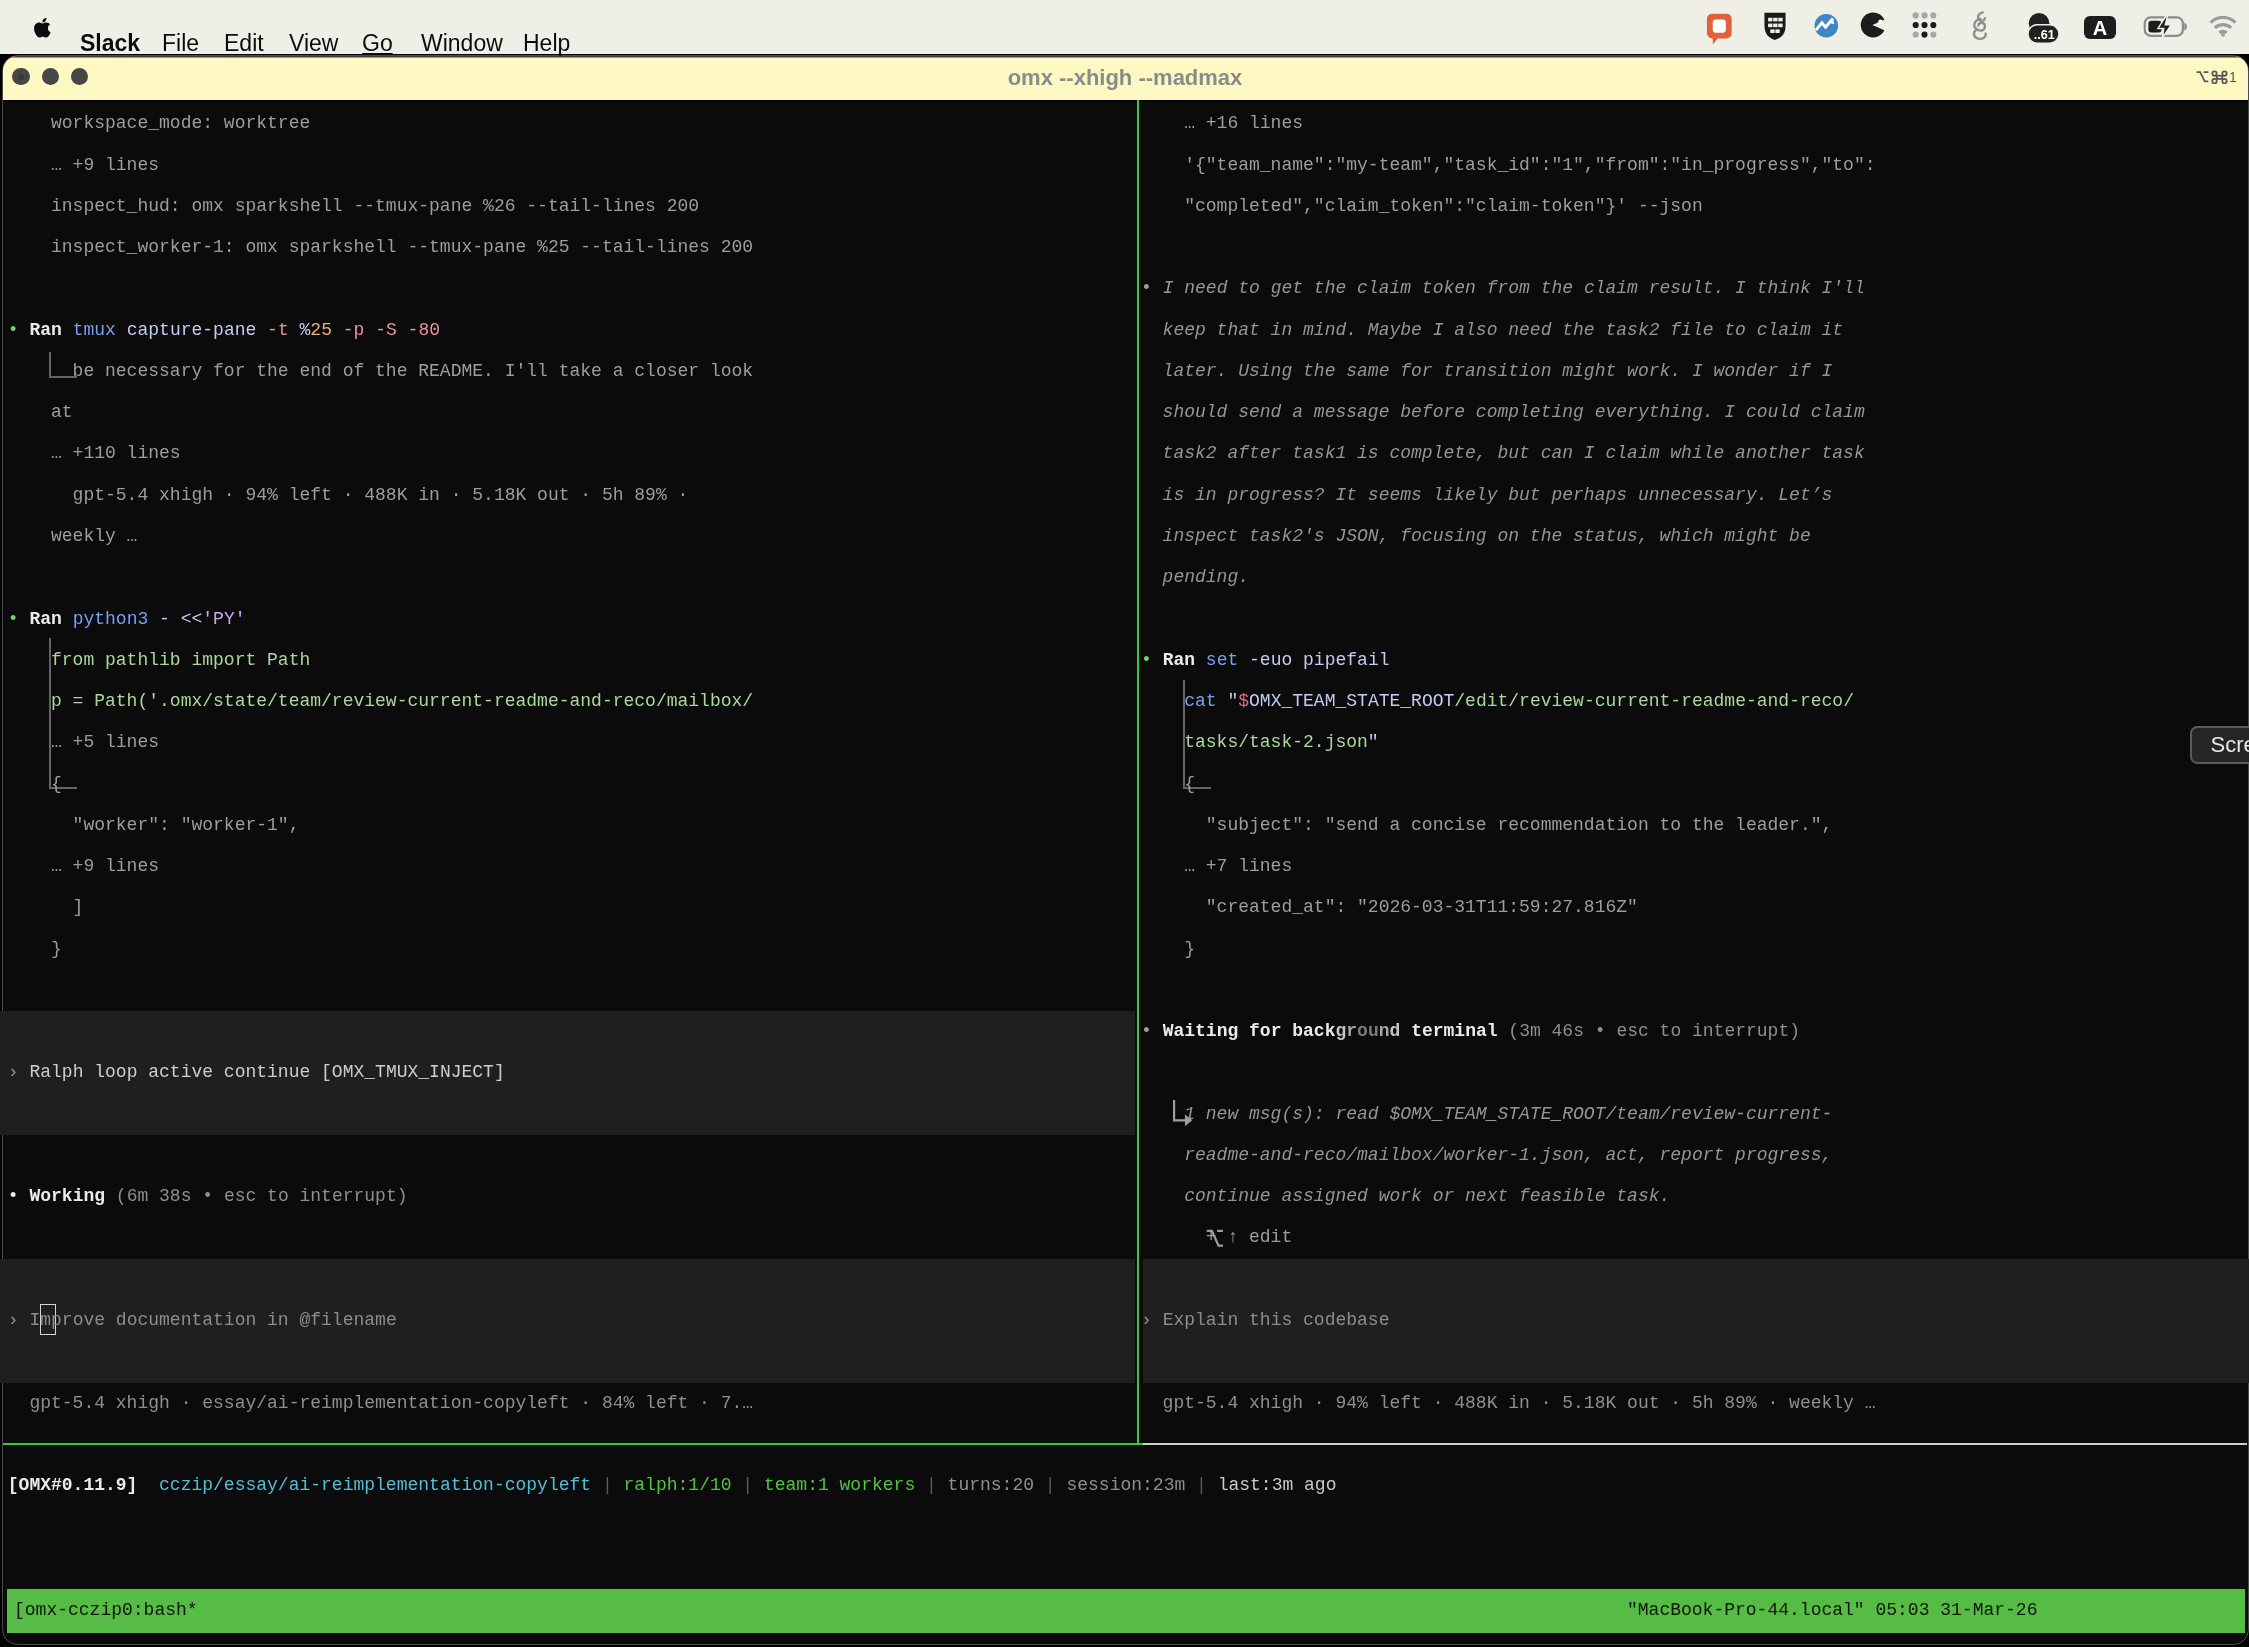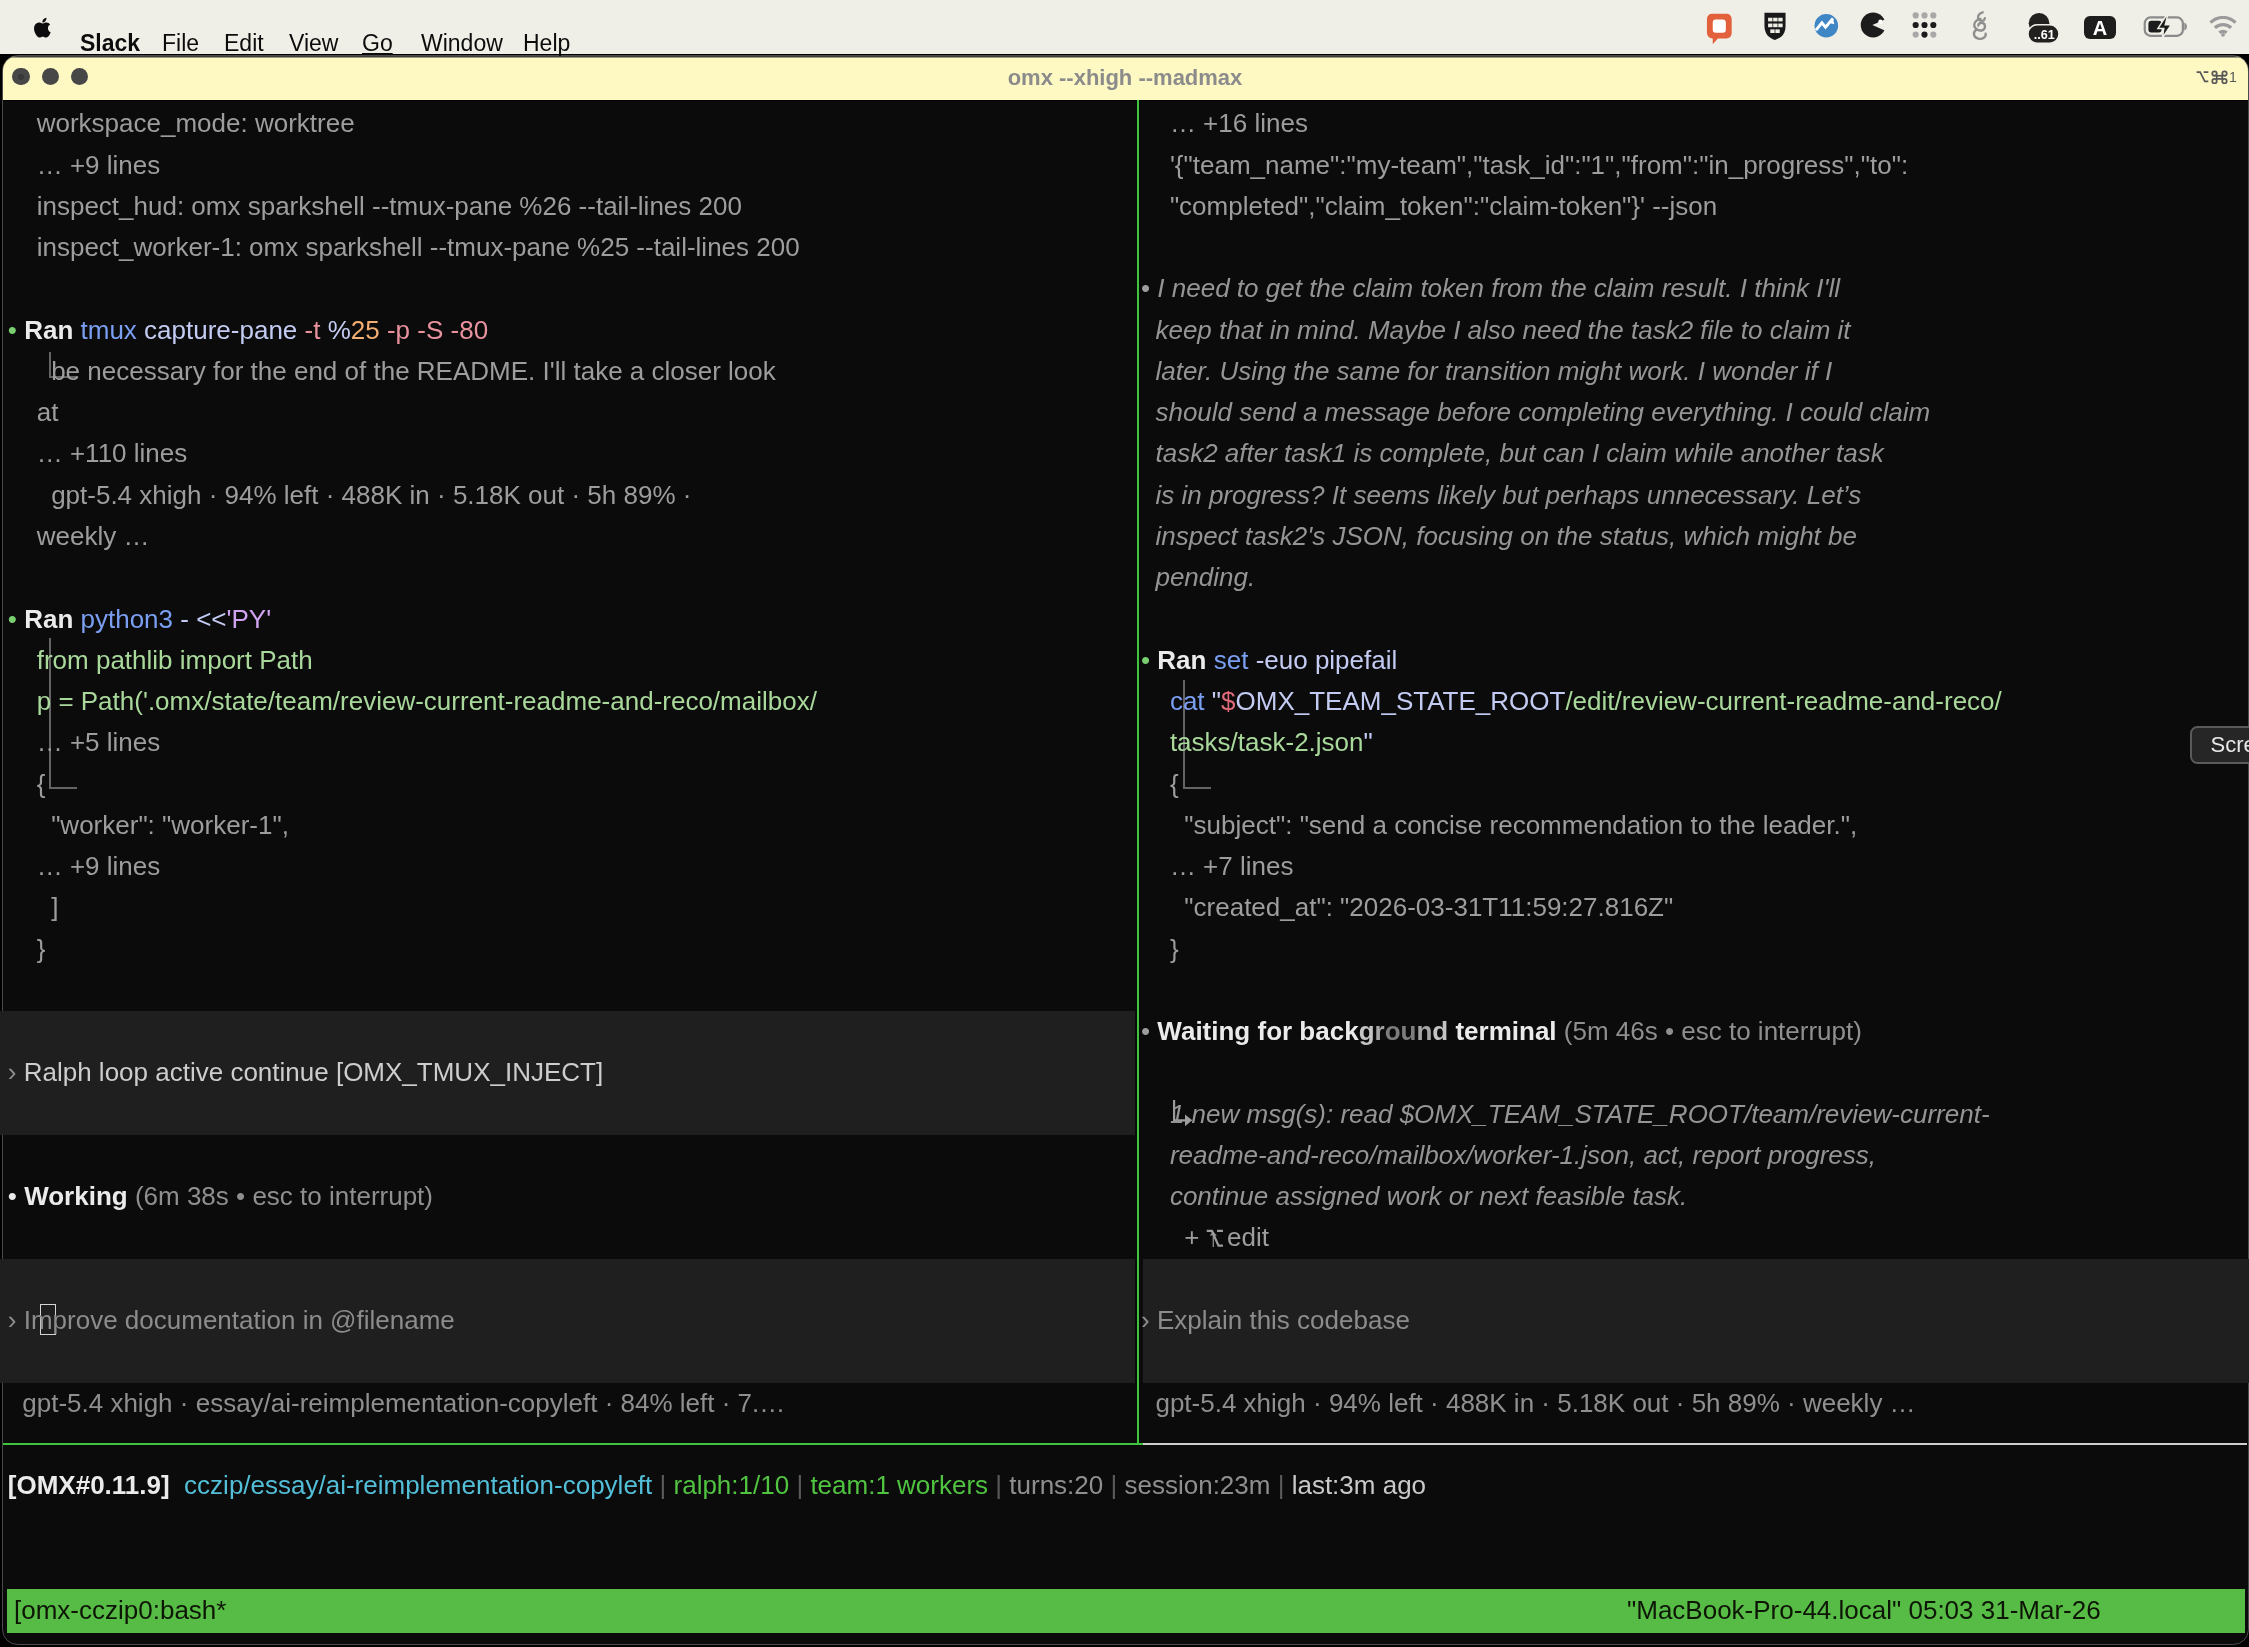--- a/index.html
+++ b/index.html
@@ -1,21 +1,21 @@
 <!DOCTYPE html>
 <html style="font-size:11.8px"><head><meta charset="utf-8"><style>
 html,body{margin:0;padding:0;background:#000;}
 body{width:2250px;height:1648px;position:relative;overflow:hidden;font-family:"Liberation Sans",sans-serif;}
 #menubar{position:absolute;left:0;top:0;width:2250px;height:54px;background:#f0efe7;}
 .mi{position:absolute;top:14px;font-size:23px;color:#0c0c0c;margin-top:16px;}
 #window{position:absolute;left:1.5px;top:55px;width:2247px;height:1590px;background:#0b0b0b;border-radius:15.5px;border:1.5px solid #4b4b4b;box-sizing:border-box;overflow:hidden;}
 #titlebar{position:absolute;left:0;top:0;width:100%;height:44px;background:#fef9c3;border-bottom:0.7px solid #000;box-shadow:inset 0 1.5px 0 #3d3d3d;}
 .tl{position:absolute;top:11.8px;width:17.7px;height:17.7px;border-radius:50%;background:#474747;}
 #wtitle{position:absolute;left:0;top:0;width:100%;height:44px;text-align:center;line-height:43px;font-size:22px;font-weight:bold;color:#8b8b8b;}
-.ln{position:absolute;font-family:Liberation Sans, sans-serif;font-size:26px;line-height:41px;white-space:pre;color:#9d9d9d;}
+.ln{position:absolute;font-family:Liberation Mono, monospace;font-size:18px;line-height:41px;white-space:pre;color:#9d9d9d;}
 .g{color:#9d9d9d}
 .dim{color:#8f8f8f}
 .wt{color:#ebebeb}
 .bt{color:#ebebeb;font-weight:bold}
 .grn{color:#79cf6f}
 .blu{color:#7a9ff2}
 .lav{color:#c3cbf2}
 .pnk{color:#e8929e}
 .org{color:#f3ae74}
 .str{color:#a9d89b}
@@ -117,21 +117,21 @@
 <div class="ln" style="left:1141px;top:516px"><span class="it">  inspect task2's JSON, focusing on the status, which might be</span></div>
 <div class="ln" style="left:1141px;top:557px"><span class="it">  pending.</span></div>
 <div class="ln" style="left:1141px;top:640px"><span class="grn">•</span> <span class="bt">Ran</span> <span class="blu">set</span> <span class="lav">-euo pipefail</span></div>
 <div class="ln" style="left:1141px;top:681px"><span class="blu">    cat</span> <span class="lav">"</span><span class="red">$</span><span class="lav">OMX_TEAM_STATE_ROOT</span><span class="str">/edit/review-current-readme-and-reco/</span></div>
 <div class="ln" style="left:1141px;top:722px"><span class="str">    tasks/task-2.json</span><span class="lav">"</span></div>
 <div class="ln" style="left:1141px;top:764px">    {</div>
 <div class="ln" style="left:1141px;top:805px">      "subject": "send a concise recommendation to the leader.",</div>
 <div class="ln" style="left:1141px;top:846px">    … +7 lines</div>
 <div class="ln" style="left:1141px;top:887px">      "created_at": "2026-03-31T11:59:27.816Z"</div>
 <div class="ln" style="left:1141px;top:929px">    }</div>
-<div class="ln" style="left:1141px;top:1011px"><span class="g">•</span> <span class="bt">Waiting for back</span><span class="sh1">g</span><span class="sh2">r</span><span class="sh3">o</span><span class="sh3">u</span><span class="sh2">n</span><span class="sh1">d</span><span class="bt"> terminal</span> <span class="dim">(5m 46s • esc to interrupt)</span></div>
+<div class="ln" style="left:1141px;top:1011px"><span class="g">•</span> <span class="bt">Waiting for back</span><span class="sh1">g</span><span class="sh2">r</span><span class="sh3">o</span><span class="sh3">u</span><span class="sh2">n</span><span class="sh1">d</span><span class="bt"> terminal</span> <span class="dim">(3m 46s • esc to interrupt)</span></div>
 <div class="ln" style="left:1141px;top:1094px"><span class="it">    1 new msg(s): read $OMX_TEAM_STATE_ROOT/team/review-current-</span></div>
 <div class="ln" style="left:1141px;top:1135px"><span class="it">    readme-and-reco/mailbox/worker-1.json, act, report progress,</span></div>
 <div class="ln" style="left:1141px;top:1176px"><span class="it">    continue assigned work or next feasible task.</span></div>
 <div class="ln" style="left:1141px;top:1217px"><span class="g">      + ↑ edit</span></div>
 <div class="ln" style="left:1141px;top:1300px"><span class="dim">›</span> <span class="ph">Explain this codebase</span></div>
 <div class="ln" style="left:1141px;top:1383px"><span class="dim">  gpt-5.4 xhigh · 94% left · 488K in · 5.18K out · 5h 89% · weekly …</span></div>
 <div class="ln" style="left:7.8px;top:1465px"><span class="bt">[OMX#0.11.9]</span>  <span class="cyn">cczip/essay/ai-reimplementation-copyleft</span><span class="pipe"> | </span><span class="sg">ralph:1/10</span><span class="pipe"> | </span><span class="sg">team:1 workers</span><span class="pipe"> | </span><span class="dim">turns:20</span><span class="pipe"> | </span><span class="dim">session:23m</span><span class="pipe"> | </span><span class="lt">last:3m ago</span></div>
 <div style="position:absolute;left:2190px;top:726px;width:74px;height:38px;background:#262626;border:2.2px solid #5a5a5a;border-radius:7.4px;box-sizing:border-box;color:#e8e8e8;font-size:22px;line-height:34px;padding-left:18.5px">Scre</div>
 </div>
 <div id="menubar">

